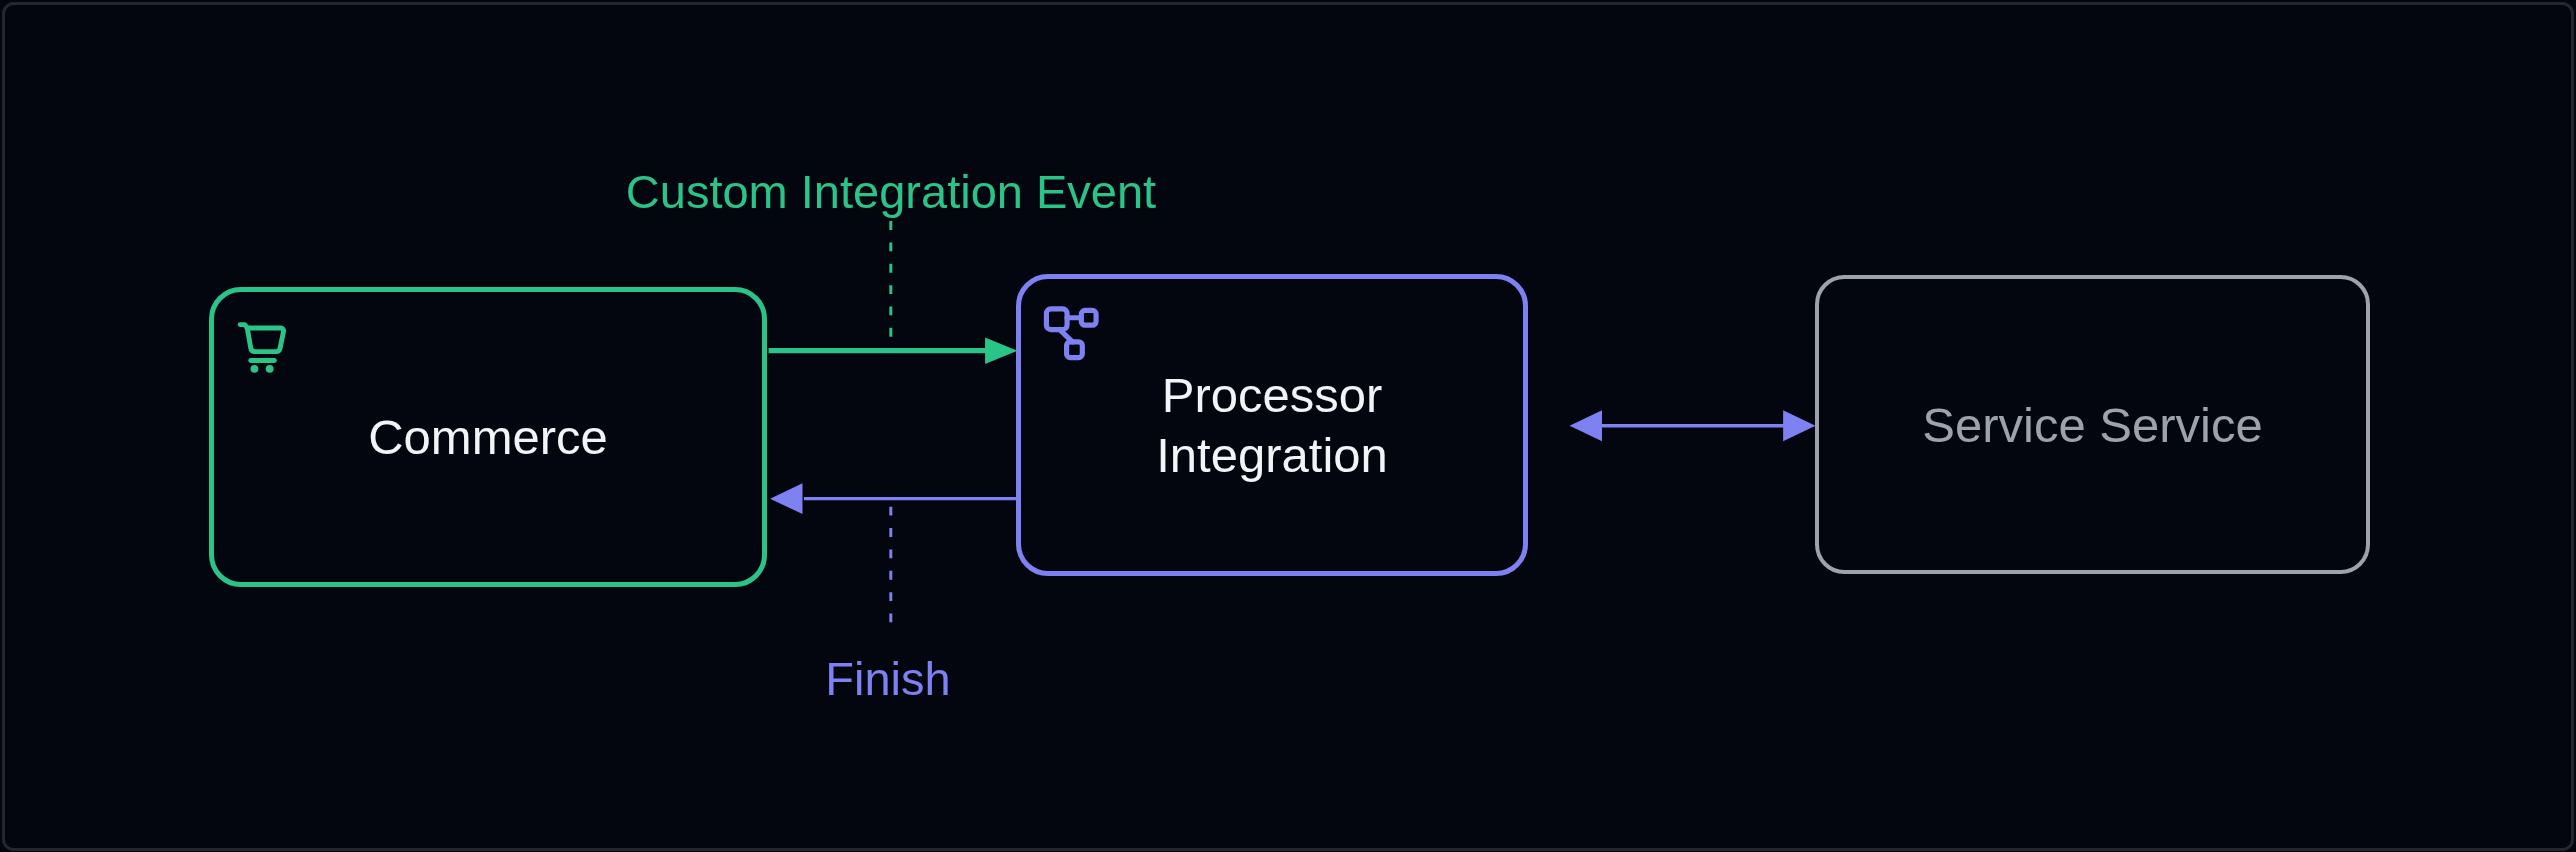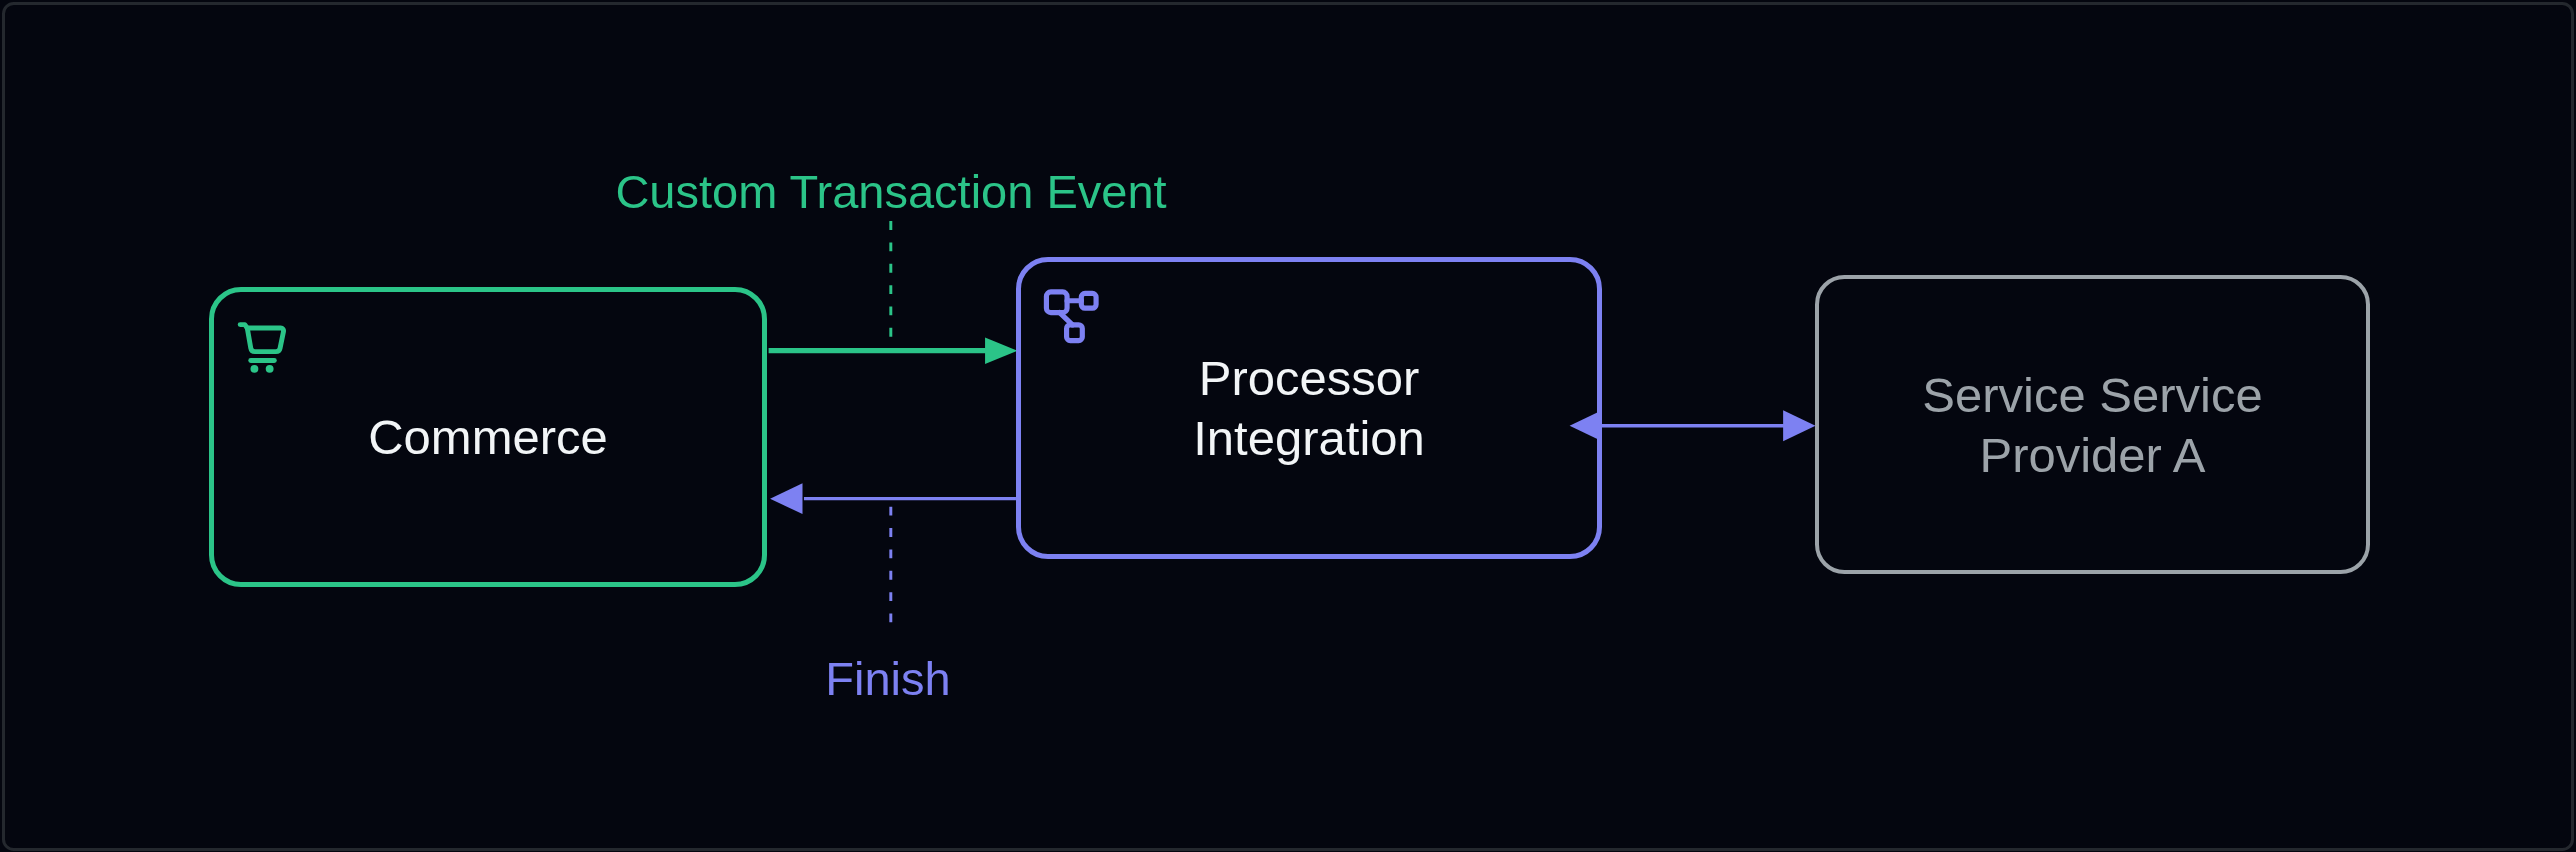--- a/index.html
+++ b/index.html
@@ -53,21 +53,21 @@
     font-weight:400;
     white-space:nowrap;
   }
   .node-commerce{
     left:209px;top:274px;width:558px;height:300px;
     border:5.2px solid var(--c-green);
     color:var(--c-node_text);
     margin-top:13px;
   }
   .node-processor{
-    left:1016px;top:257px;width:586px;height:302px;
+    left:1016px;top:274px;width:512px;height:302px;
     border:5.2px solid var(--c-purple);
     color:var(--c-node_text);
     text-align:center;
   }
   .node-psp{
     left:1815px;top:275px;width:555px;height:299px;
     border:4.4px solid var(--c-gray);
     border-radius:29.4px;
     color:var(--c-gray);
   }
@@ -128,22 +128,21 @@
       <rect x="10.2" y="15.4" width="6.4" height="6.4" rx="1.5"></rect>
       <line x1="10.4" y1="5.6" x2="16.2" y2="5.6"></line>
       <line x1="7.4" y1="10.4" x2="12.6" y2="15.4"></line>
     </svg>
     <div class="line">Processor</div>
     <div class="line">Integration</div>
   </div>
 
   <div class="node node-psp">
     <div class="line">Service Service</div>
-    <div class="line">Provider A</div>
   </div>
 
-  <div class="edge-label label-green" style="left:891px;top:165px;">Custom Transaction Event</div>
+  <div class="edge-label label-green" style="left:891px;top:165px;">Custom Integration Event</div>
 
   <div class="edge-label label-purple" style="left:888px;top:652px;">Finish</div>
 
   <div class="frame"></div>
 </div>
 
 
 </body></html>

